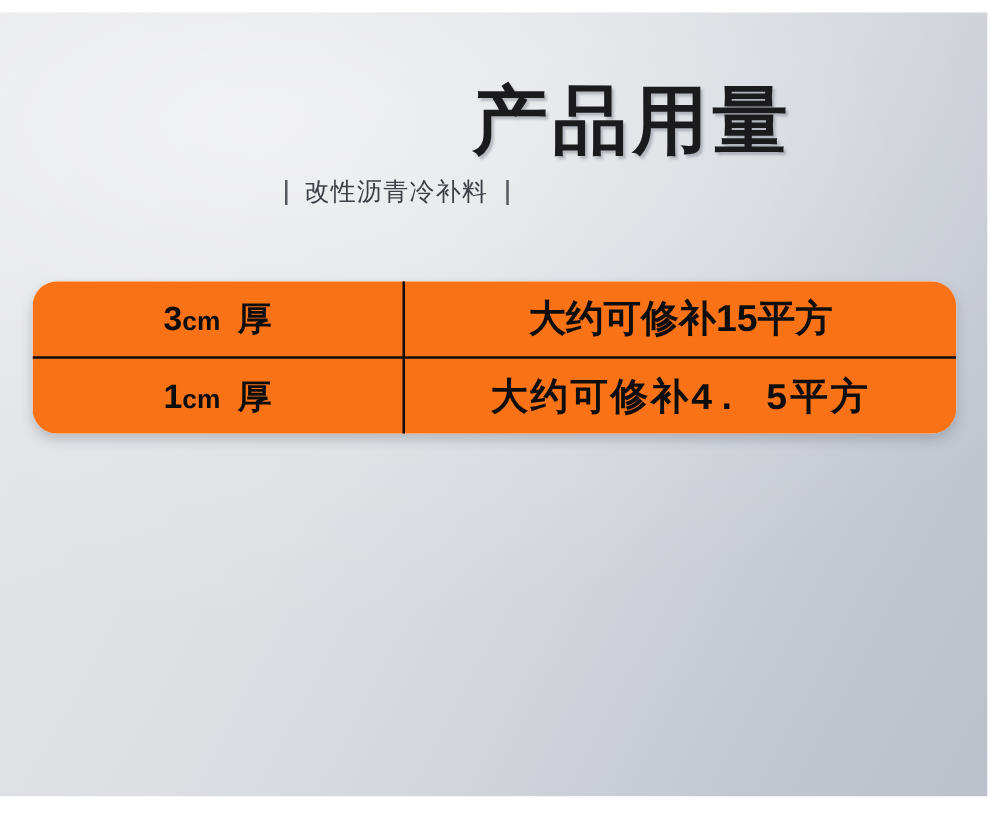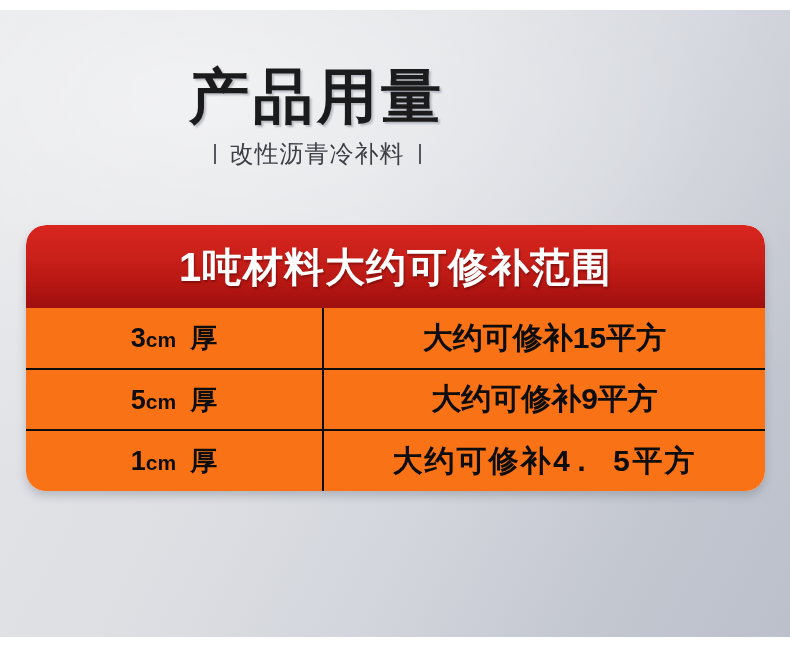--- a/index.html
+++ b/index.html
@@ -45,21 +45,21 @@
       radial-gradient(140% 90% at 26% 14%, rgba(255,255,255,0.55) 0%, rgba(255,255,255,0.12) 45%, rgba(255,255,255,0) 72%);
     pointer-events: none;
   }
 
   
   .heading-block {
     position: absolute;
     left: 0;
     top: 64px;
     width: 634px;
-    text-align: center;
+    text-align: right;
   }
   .main-title {
     font-size: 60px;
     line-height: 66px;
     font-weight: 700;
     letter-spacing: 4px;
     color: #1b1b1d;
     text-shadow: 2px 2px 2px rgba(120,125,135,0.45);
     margin: 0;
   }
@@ -70,21 +70,21 @@
     justify-content: center;
     gap: 14px;
   }
   .sub-bar {
     display: inline-block;
     width: 2px;
     height: 20px;
     background: #55585e;
   }
   .subtitle-text {
-    font-size: 24px;
+    font-size: 20px;
     line-height: 24px;
     letter-spacing: 1px;
     color: #3c4046;
     font-weight: 500;
   }
 
   
   .card {
     position: absolute;
     left: 26px;
@@ -177,40 +177,31 @@
 
     <div class="subtitle-row">
       <span class="sub-bar"></span>
       <span class="subtitle-text">改性沥青冷补料</span>
       <span class="sub-bar"></span>
     </div>
   </div>
 
   <div class="card">
 
-    <div class="card-header">
-      <div class="card-header-text">1吨材料大约可修补范围</div>
-    </div>
 
     <table class="usage-table">
       <tbody>
         <tr>
           <td class="col-thickness">
             <span>3</span><span class="unit-small">cm</span><span class="thick-word">厚</span>
           </td>
           <td class="col-area">大约可修补15平方</td>
         </tr>
         <tr>
           <td class="col-thickness">
-            <span>5</span><span class="unit-small">cm</span><span class="thick-word">厚</span>
-          </td>
-          <td class="col-area">大约可修补9平方</td>
-        </tr>
-        <tr>
-          <td class="col-thickness">
             <span>1</span><span class="unit-small">cm</span><span class="thick-word">厚</span>
           </td>
           <td class="col-area dec">大约可修补4. 5平方</td>
         </tr>
       </tbody>
     </table>
 
   </div>
 
 </div>

